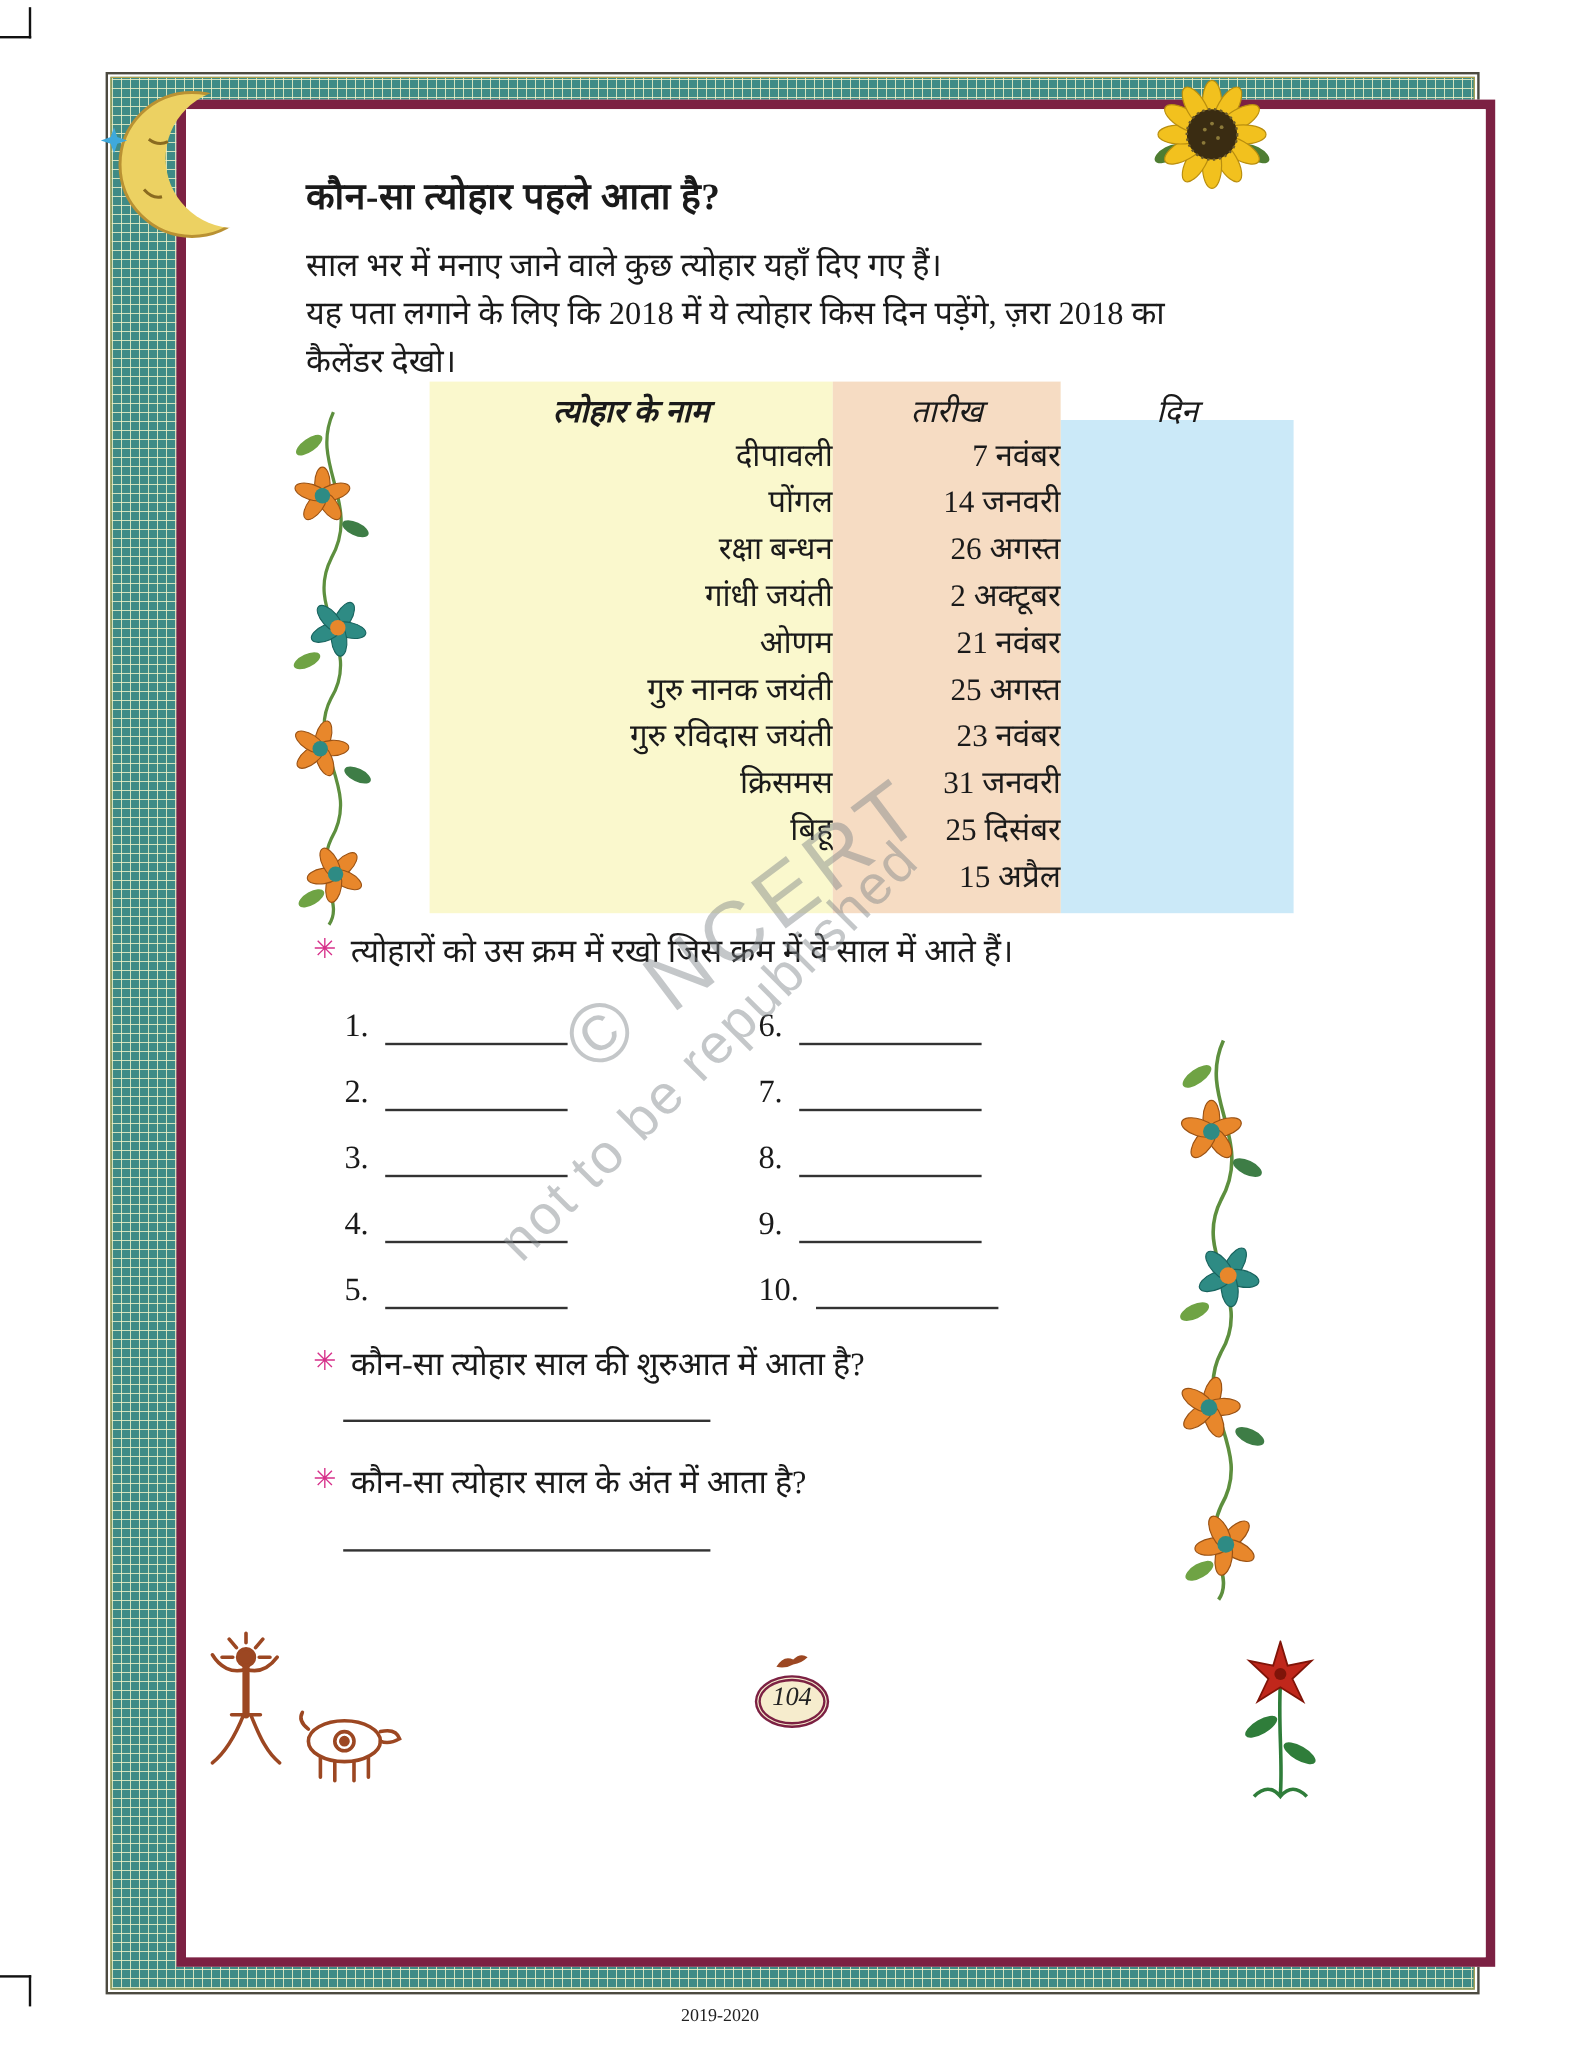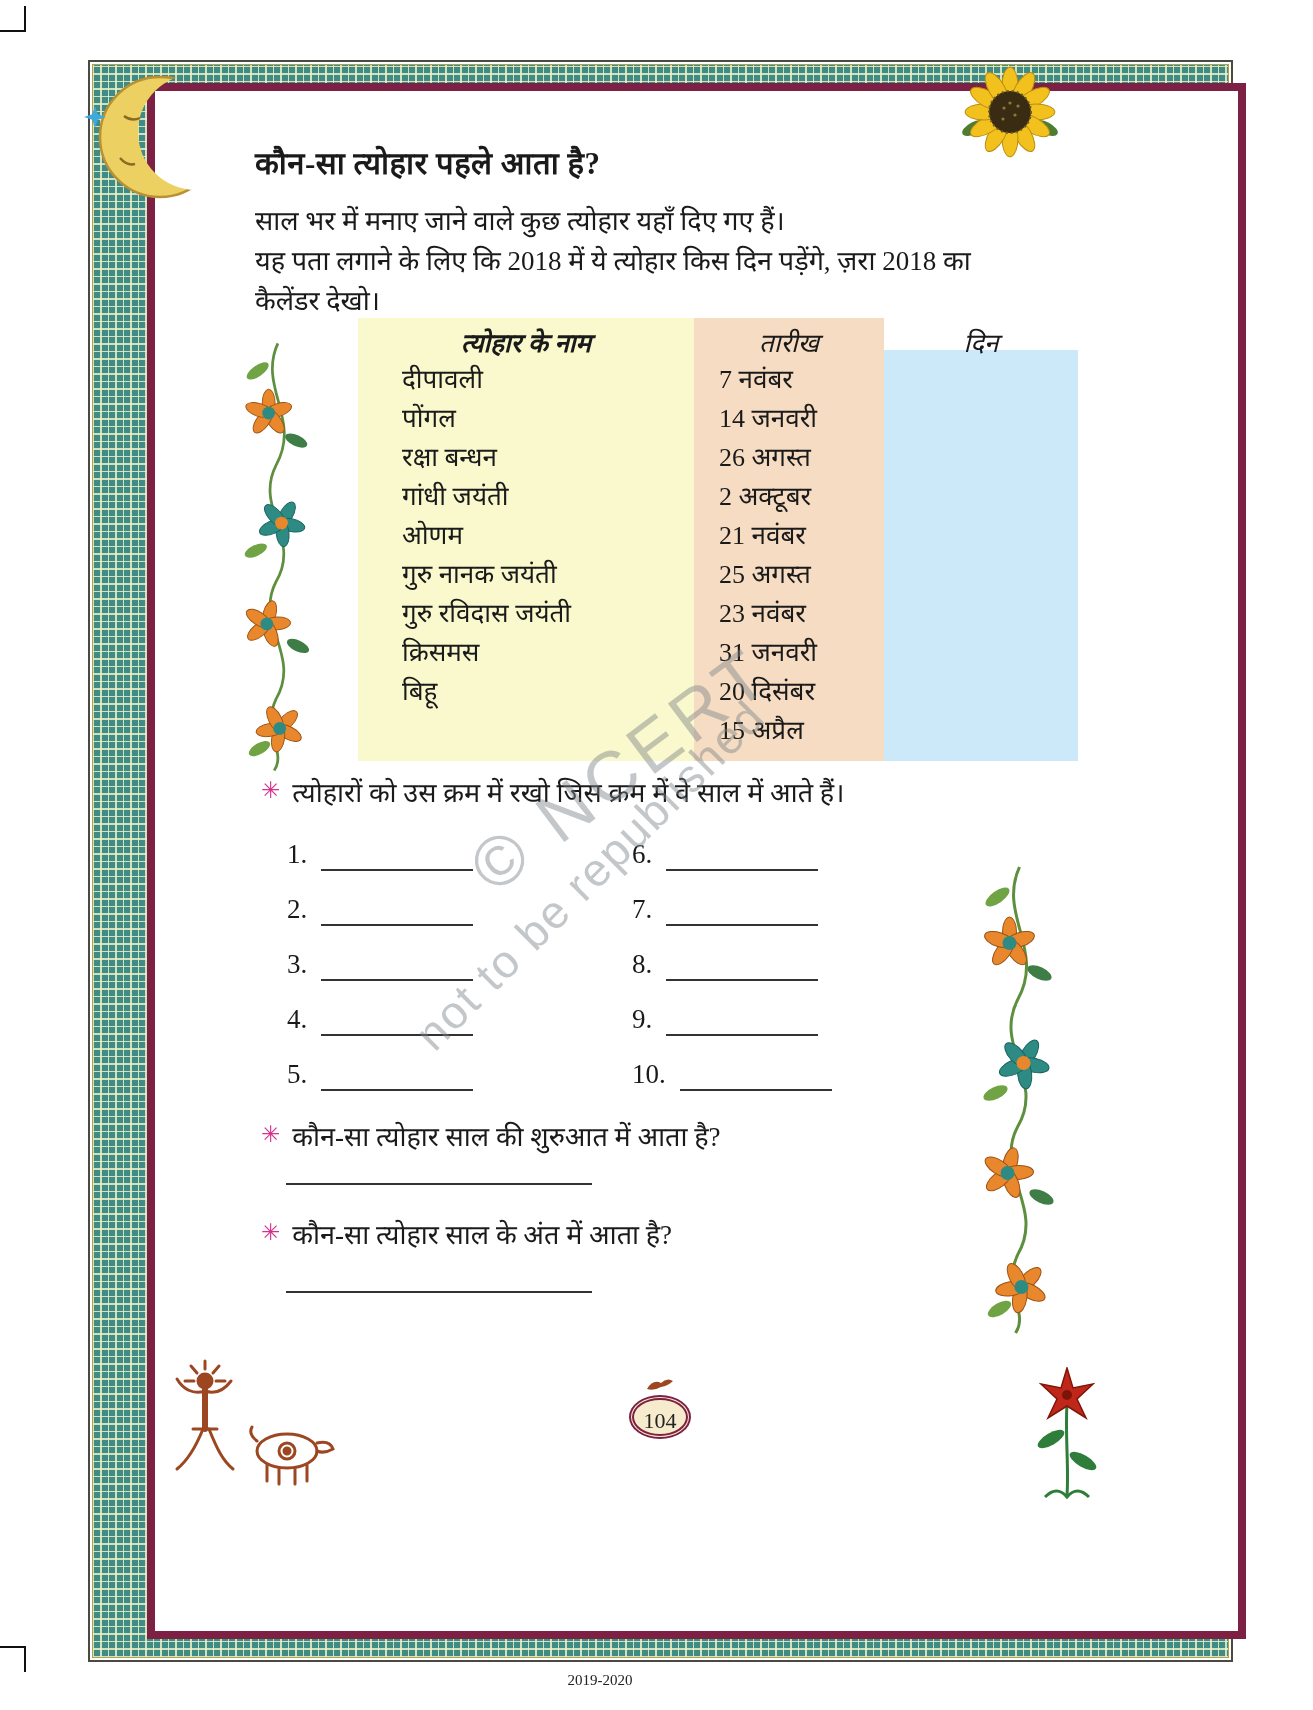--- a/index.html
+++ b/index.html
@@ -33,21 +33,21 @@
   .col { height:100%; }
   .col-festival { width:336px; background:#faf8cd; }
   .col-date     { width:190px; background:#f6dcc3; }
   .col-day      { width:194px; background:linear-gradient(to bottom,#ffffff 0px,#ffffff 32px,#cbe9f8 32px); }
   .col-header { height:42px; display:flex; align-items:center; justify-content:center;
                 font-style:italic; font-size:26px; padding-top:6px; }
   .col-festival .col-header { font-weight:bold; }
   .col-body { padding-top:0; }
   .col-festival .col-body { padding-left:44px; }
   .col-date .col-body { padding-left:25px; }
-  .row-cell { height:39px; line-height:39px; font-size:26px; white-space:nowrap; }
+  .row-cell { height:39px; line-height:39px; font-size:26px; white-space:nowrap;text-align:right; }
 
   
   .bullet-row { position:absolute; display:flex; align-items:flex-start; gap:12px; font-size:27px; }
   .bullet-instruction { left:106px; top:682px; }
   .bullet-q1 { left:106px; top:1026px; }
   .bullet-q2 { left:106px; top:1124px; }
   .bullet-mark { color:#d6308a; font-size:23px; line-height:36px; }
 
   .blanks-col { position:absolute; width:340px; height:285px; }
   .blanks-left  { left:132px; top:744px; }
@@ -64,22 +64,22 @@
   .moon-wrap { position:absolute; left:98px; top:62px; z-index:6; }
   .star-wrap { position:absolute; left:84px; top:106px; z-index:7; }
   .sunflower-wrap { position:absolute; left:958px; top:66px; z-index:6; }
   .vine-left  { position:absolute; left:66px;  top:236px; }
   .vine-right { position:absolute; left:800px; top:774px; }
   .tribal-wrap { position:absolute; left:6px; top:1268px; }
   .redflower-wrap { position:absolute; left:862px; top:1276px; }
 
   .page-badge { position:absolute; left:470px; top:1284px; width:70px; text-align:center; }
   .badge-oval { width:62px; height:44px; margin:0 auto; border:5px double #7c2143; border-radius:50%;
-                background:#f6eccd; display:flex; align-items:flex-end; justify-content:center;
-                font-size:22px; color:#222; }
+                background:#f6eccd; display:flex; align-items:flex-start; justify-content:center;
+                font-size:22px; color:#222;font-style:italic; }
 
   .footer-text { position:absolute; left:0; top:1672px; width:1200px; text-align:center; font-size:15px; color:#222;
                  font-family:"Liberation Serif", serif; }
 
   
   .watermark { position:absolute; z-index:20; pointer-events:none; color:rgba(125,130,135,0.45);
                font-family:"Liberation Sans", sans-serif; text-align:center; white-space:nowrap; }
   .wm-1 { left:300px; top:730px; width:640px; font-size:70px; letter-spacing:6px; transform:rotate(-37deg); }
   .wm-2 { left:300px; top:848px; width:580px; font-size:46px; letter-spacing:2px; transform:rotate(-45deg); }
 
@@ -178,21 +178,21 @@
               <div class="col-header">तारीख</div>
               <div class="col-body">
                   <div class="row-cell">7 नवंबर</div>
                   <div class="row-cell">14 जनवरी</div>
                   <div class="row-cell">26 अगस्त</div>
                   <div class="row-cell">2 अक्टूबर</div>
                   <div class="row-cell">21 नवंबर</div>
                   <div class="row-cell">25 अगस्त</div>
                   <div class="row-cell">23 नवंबर</div>
                   <div class="row-cell">31 जनवरी</div>
-                  <div class="row-cell">20 दिसंबर</div>
+                  <div class="row-cell">25 दिसंबर</div>
                   <div class="row-cell">15 अप्रैल</div>
                 </div>
             </div>
             <div class="col col-day">
               <div class="col-header">दिन</div>
               <div class="col-body">
                   <div class="row-cell"></div>
                   <div class="row-cell"></div>
                   <div class="row-cell"></div>
                   <div class="row-cell"></div>

